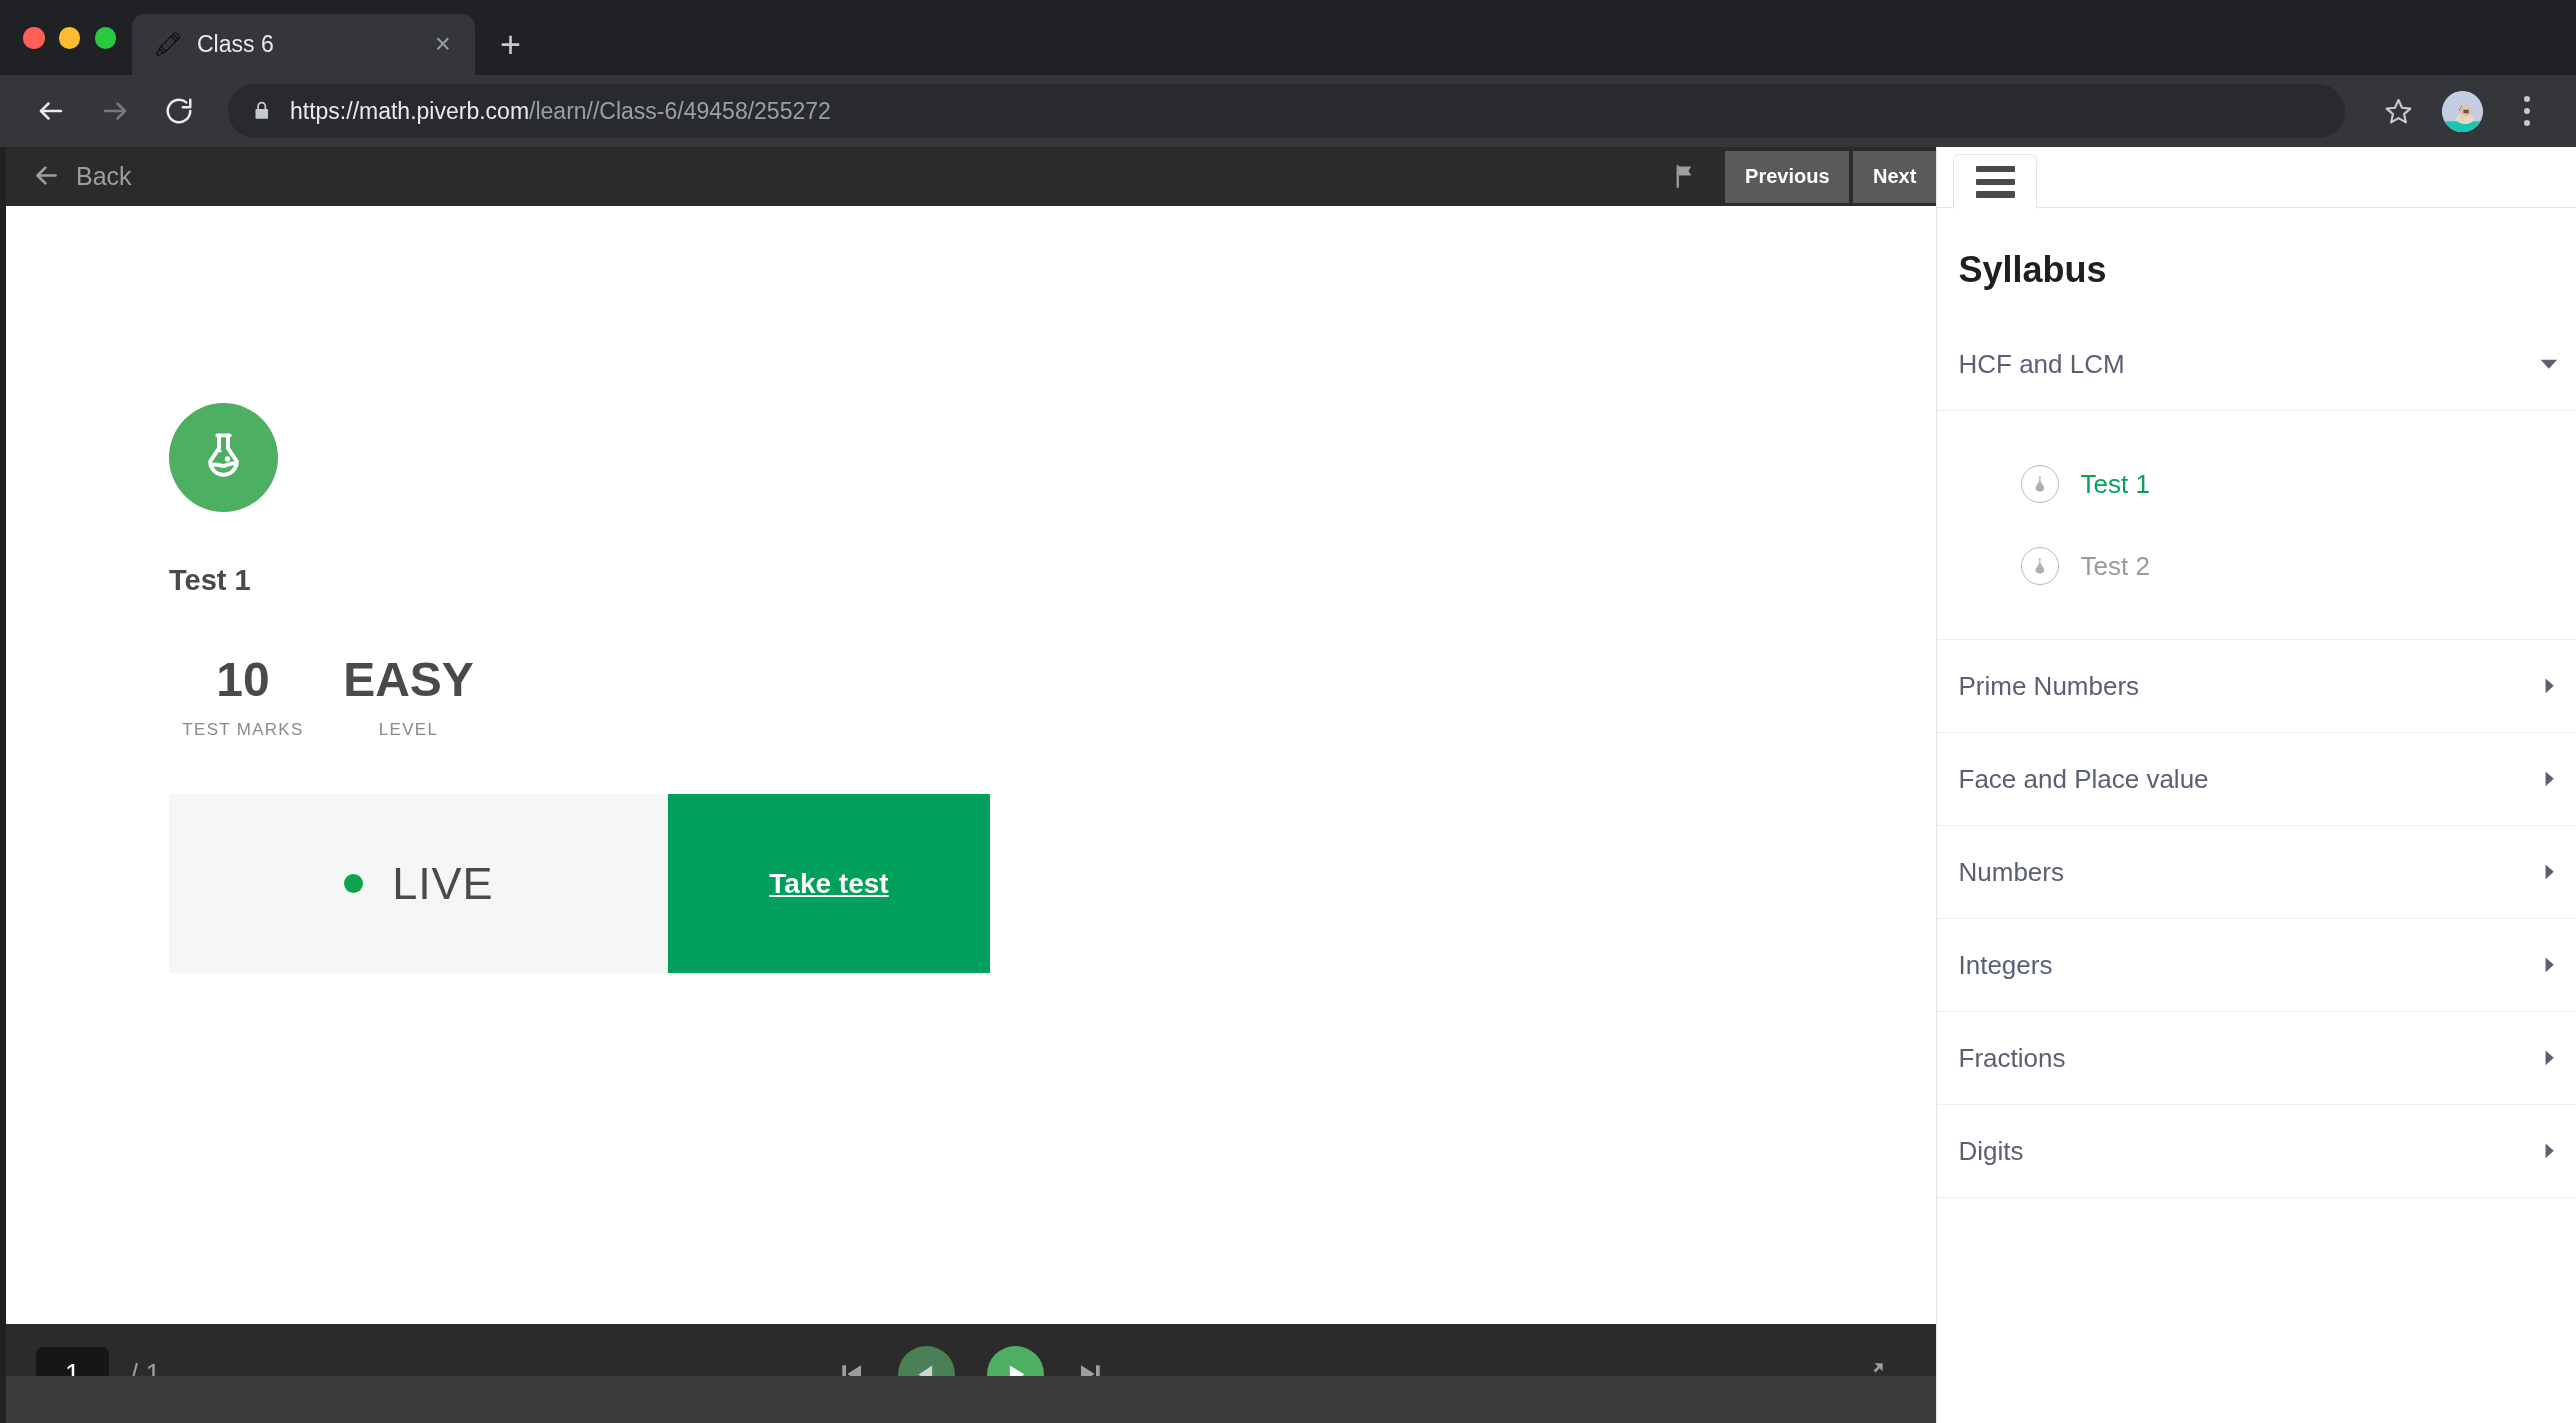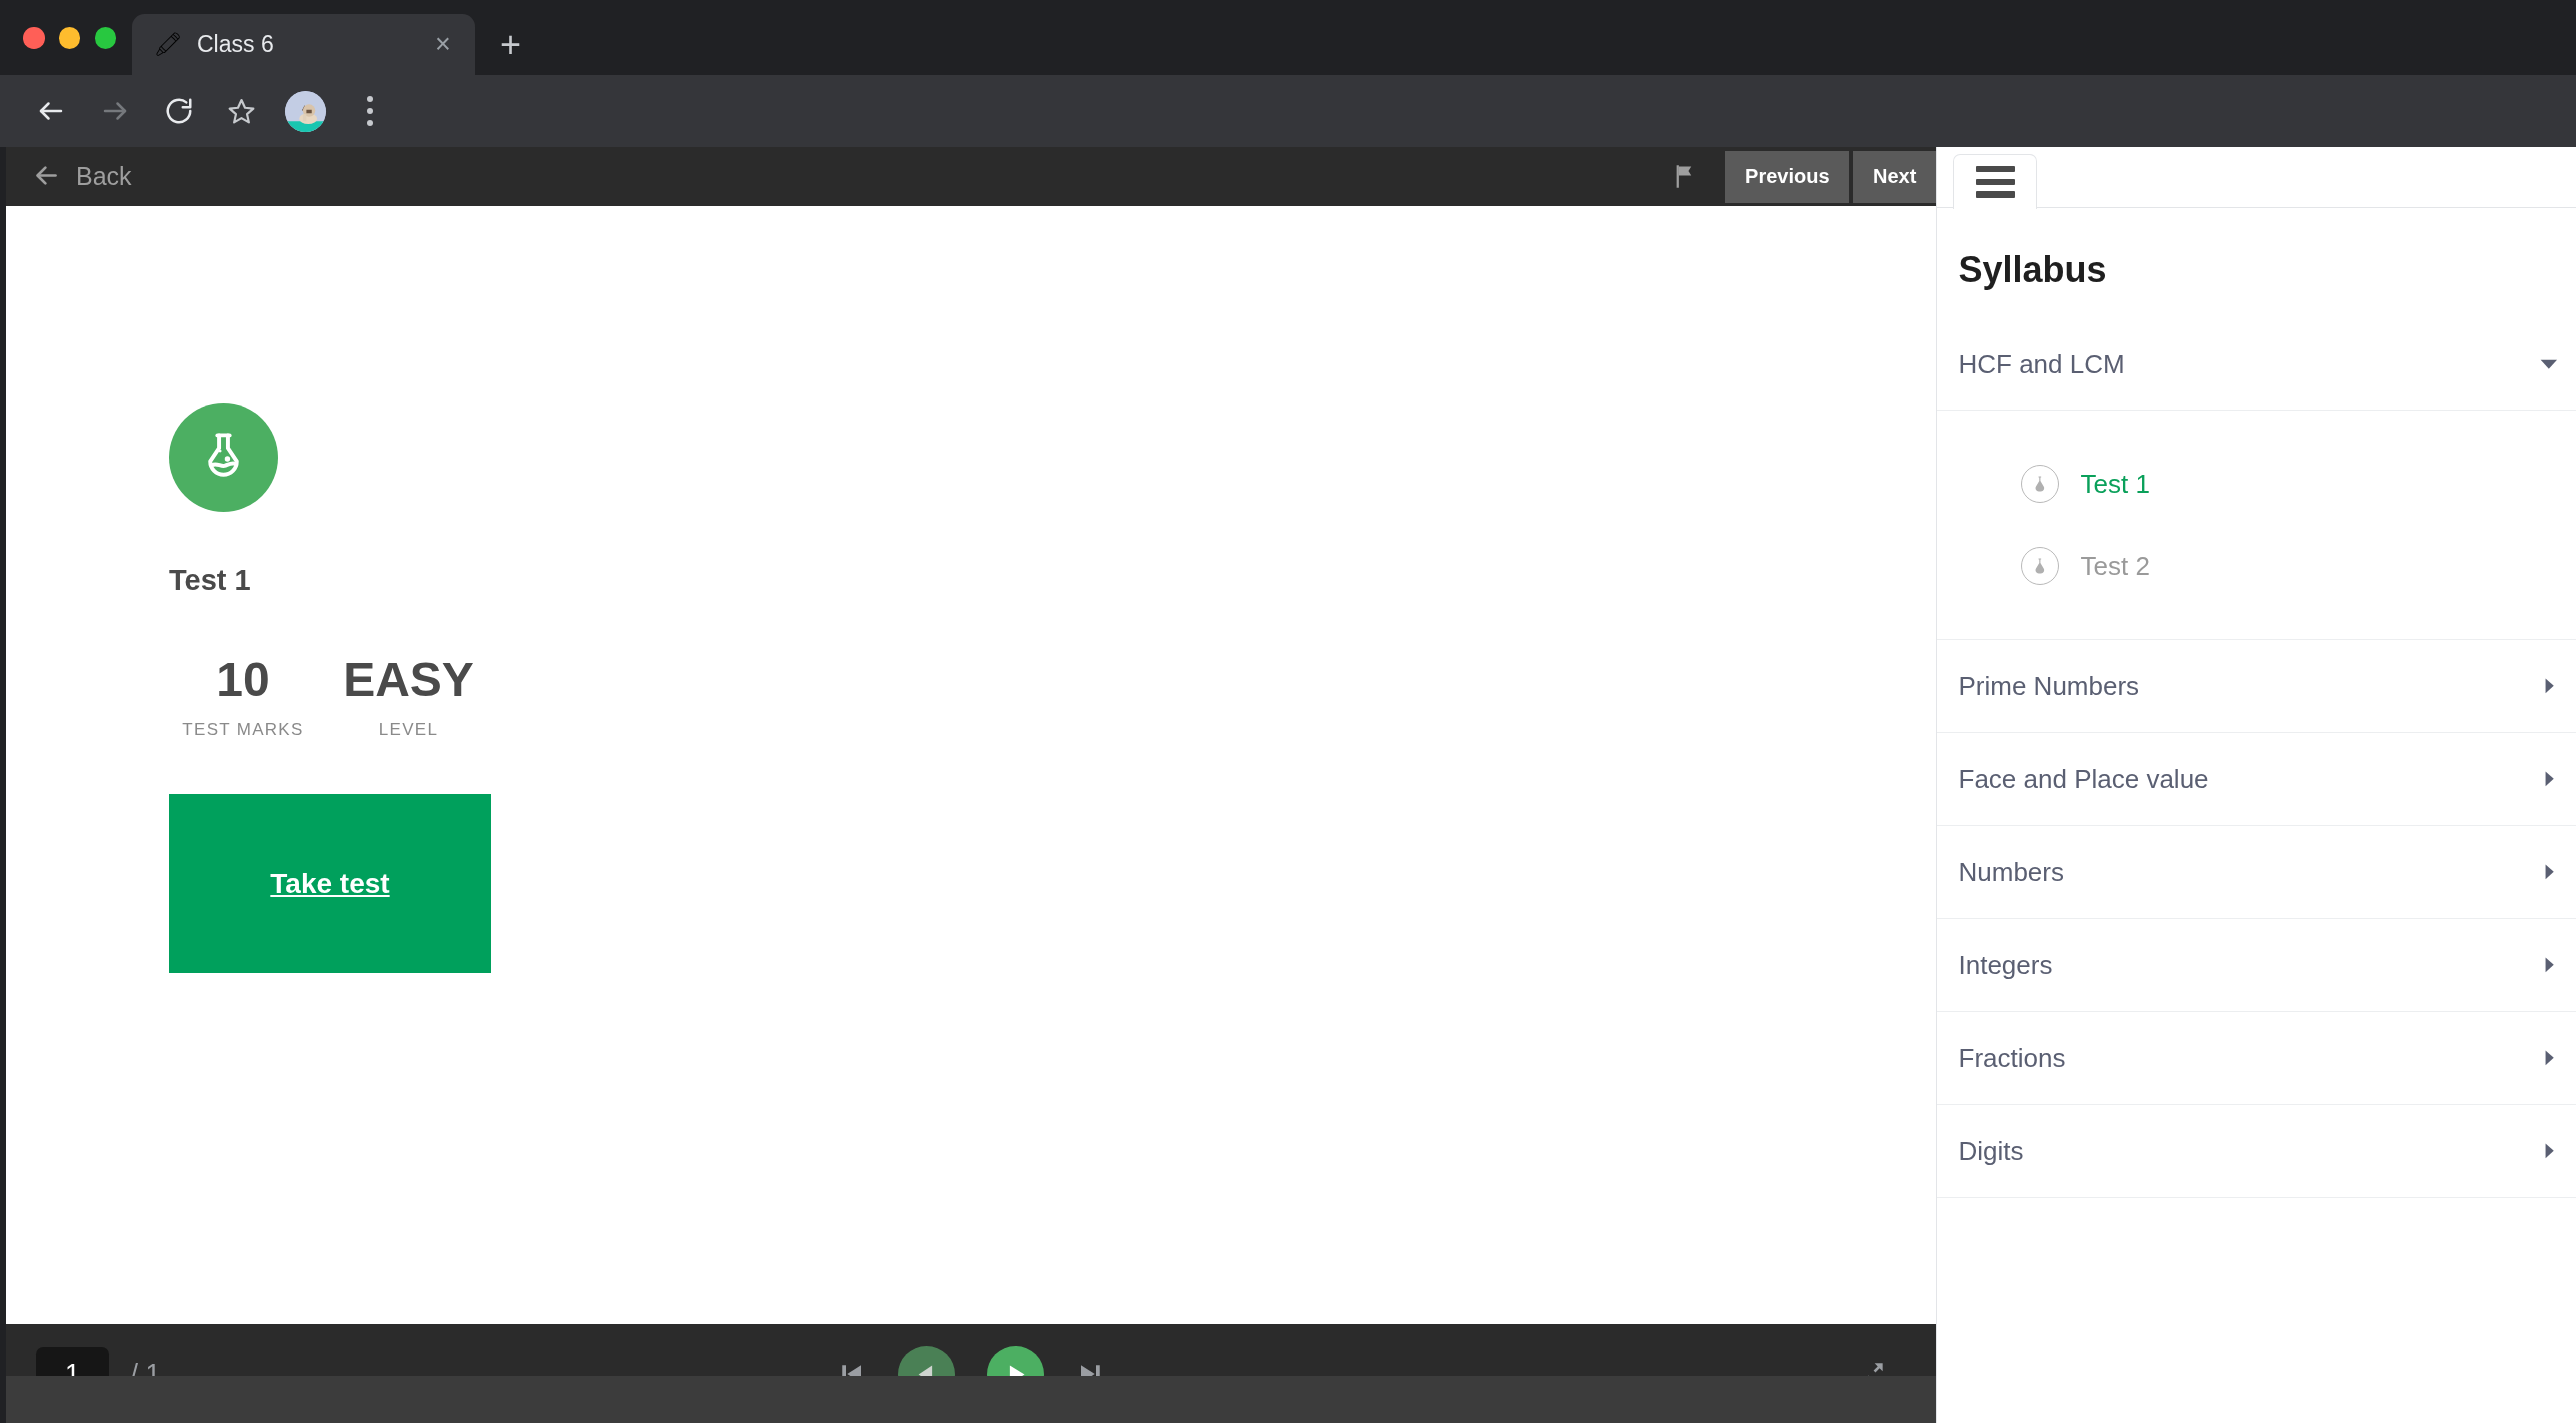--- a/index.html
+++ b/index.html
@@ -394,20 +394,28 @@
           <polyline points="14 6 20 12 14 18"></polyline>
         </svg>
     </div>
     <div class="nav-btn">
       <svg width="30" height="30" viewBox="0 0 24 24" fill="none" stroke="currentColor" stroke-width="2" stroke-linecap="round" stroke-linejoin="round">
           <path d="M21 12a9 9 0 1 1-3.2-6.9"></path>
           <polyline points="21 3 21 9 15 9"></polyline>
         </svg>
     </div>
 
+    <div class="omnibox">
+      <span class="lock">
+        <svg width="21.5" height="21.5" viewBox="0 0 24 24" fill="currentColor">
+            <path d="M12 2a5 5 0 0 0-5 5v3H6a1 1 0 0 0-1 1v9a1 1 0 0 0 1 1h12a1 1 0 0 0 1-1v-9a1 1 0 0 0-1-1h-1V7a5 5 0 0 0-5-5zm0 2a3 3 0 0 1 3 3v3H9V7a3 3 0 0 1 3-3z"></path>
+          </svg>
+      </span>
+      <span class="url"><span>https://math.piverb.com</span><span class="dim">/learn//Class-6/49458/255272</span></span>
+    </div>
 
     <div class="tb-icon">
       <svg width="29" height="29" viewBox="0 0 24 24" fill="none" stroke="currentColor" stroke-width="1.8" stroke-linejoin="round">
           <polygon points="12 2.5 14.9 8.9 21.8 9.6 16.6 14.2 18.1 21 12 17.5 5.9 21 7.4 14.2 2.2 9.6 9.1 8.9"></polygon>
         </svg>
     </div>
     <div class="avatar-btn">
       <svg width="41" height="41" viewBox="0 0 46 46">
         <circle cx="23" cy="23" r="23" fill="#c3cde4"></circle>
         <path d="M0 34h46v12H0z" fill="#19c6b0"></path>
@@ -475,20 +483,24 @@
               <div class="value">10</div>
               <div class="caption">TEST MARKS</div>
             </div>
             <div class="stat">
               <div class="value">EASY</div>
               <div class="caption">LEVEL</div>
             </div>
           </div>
 
           <div class="action-row">
+            <div class="live-panel">
+              <span class="live-dot"></span>
+              <span class="live-text">LIVE</span>
+            </div>
             <div class="take-test">Take test</div>
           </div>
 
         </div>
       </div>
 
       <div class="controlbar">
         <div class="pagebox">1</div>
         <div class="pagetotal">/ 1</div>
 

